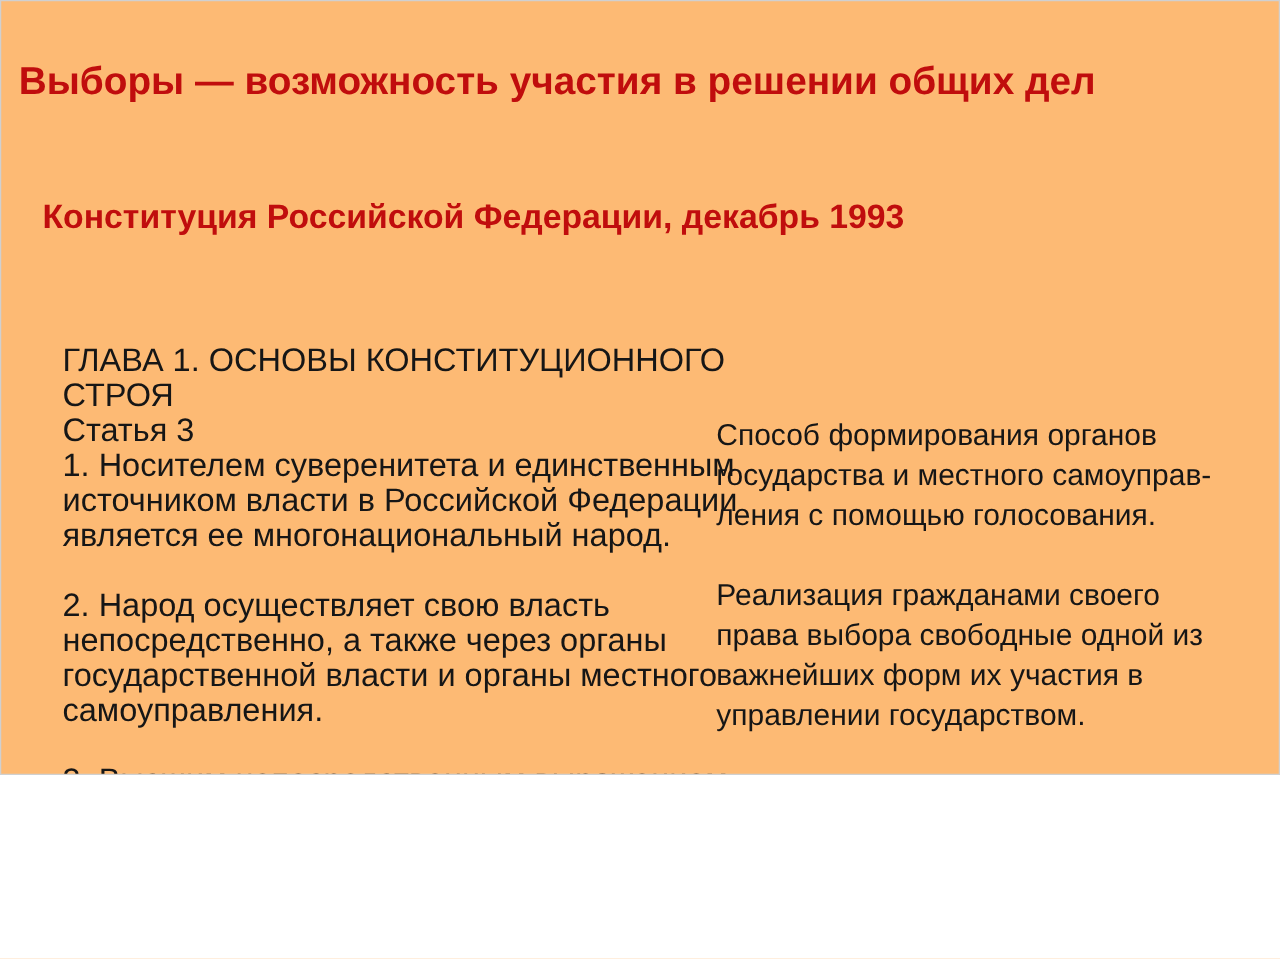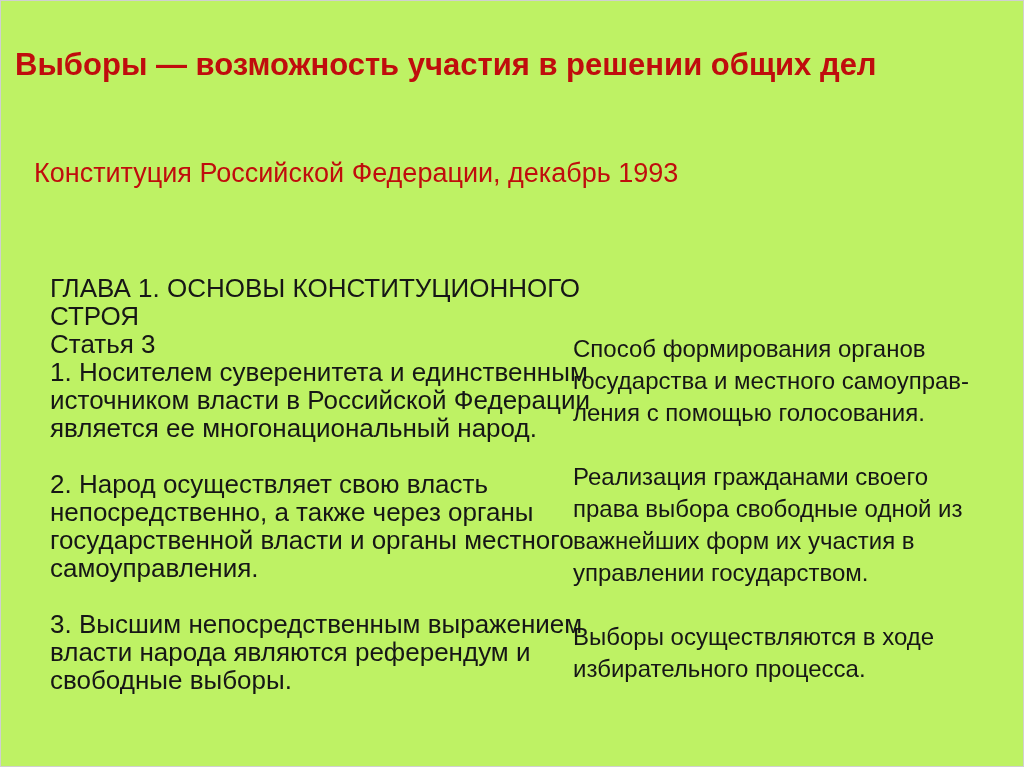--- a/index.html
+++ b/index.html
@@ -3,23 +3,23 @@
 <meta charset="utf-8">
 <style>
   html, body {
     margin: 0;
     padding: 0;
     background: #ffffff;
   }
   .slide {
     position: relative;
     width: 1024px;
-    height: 767px;
+    height: 620px;
     box-sizing: border-box;
-    background: #bef264;
+    background: #fdba74;
     border: 1px solid #d0d0d0;
     overflow: hidden;
     font-family: "Liberation Sans", "DejaVu Sans", sans-serif;
   }
   .slide-title {
     position: absolute;
     left: 14px;
     top: 46px;
     width: 990px;
     font-size: 31px;
@@ -27,21 +27,21 @@
     color: #c00d0d;
     letter-spacing: 0px;
     white-space: pre;
   }
   .slide-subtitle {
     position: absolute;
     left: 33px;
     top: 157px;
     width: 960px;
     font-size: 27px;
-    font-weight: normal;
+    font-weight: bold;
     color: #c00d0d;
     white-space: pre;
   }
   .text-column {
     position: absolute;
     color: #161616;
     white-space: pre;
   }
   .left-column {
     left: 49px;

